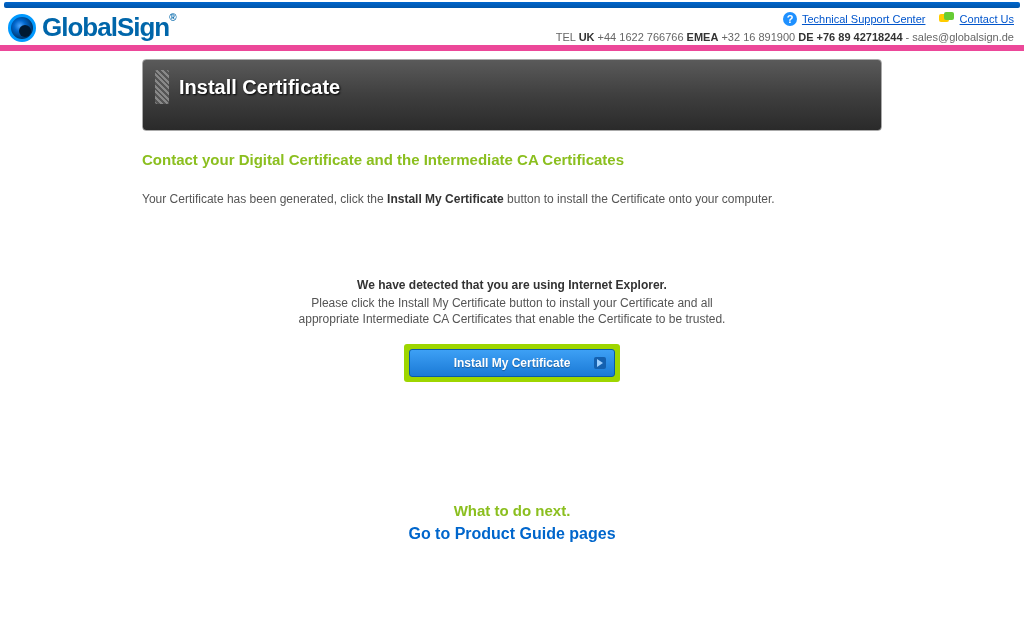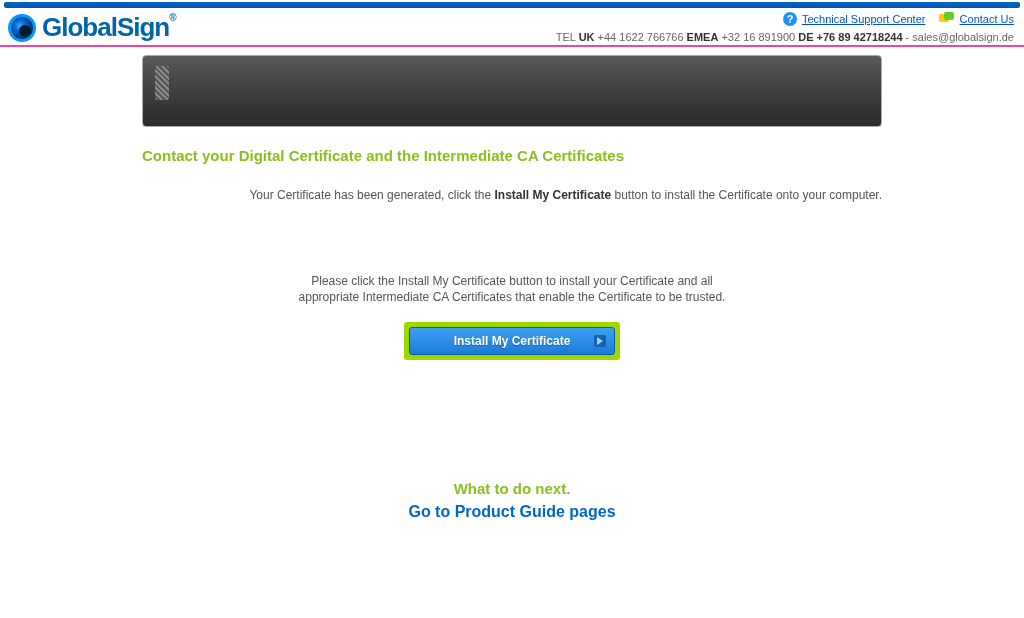--- a/index.html
+++ b/index.html
@@ -14,21 +14,21 @@
     height: 6px;
     background: linear-gradient(to bottom, #0066cc, #0055aa);
     margin: 2px 4px 0 4px;
     border-radius: 2px;
   }
   .header {
     display: flex;
     justify-content: space-between;
     align-items: flex-start;
     padding: 4px 10px 2px 8px;
-    border-bottom: 2px solid #ec4899;
+    border-bottom: 6px solid #ec4899;
   }
   .logo-area { display: flex; align-items: center; }
   .logo-eye {
     width: 28px; height: 28px;
     border-radius: 50%;
     background: radial-gradient(circle at 40% 40%, #4da6ff 0%, #0066cc 30%, #003366 70%);
     border: 3px solid #0099ff;
     position: relative;
     margin-right: 6px;
   }
@@ -82,21 +82,21 @@
     text-shadow: 1px 1px 2px #000;
   }
 
   .content { padding: 20px 0 40px 0; }
   .section-title {
     color: #8bbf1f;
     font-size: 15px;
     font-weight: bold;
     margin-bottom: 22px;
   }
-  .para { color: #555; font-size: 12px; line-height: 1.5; margin-bottom: 32px; text-align: right; }
+  .para { color: #555; font-size: 12px; line-height: 1.5; margin-bottom: 32px; }
   .para strong { color: #333; }
   .center-block { text-align: center; margin: 70px 0 30px 0; }
   .center-block .bold-line { font-weight: bold; color: #333; margin-bottom: 4px; }
   .center-block .sub-line { color: #555; margin-bottom: 2px; }
 
   .install-btn-outer {
     display: inline-block;
     background: #9ed600;
     padding: 5px;
     border-radius: 3px;
@@ -178,29 +178,31 @@
       <strong>+76 89 42718244</strong>
       <span> - </span><span>sales@globalsign.de</span>
     </div>
   </div>
 </div>
 
 <div class="page-wrap">
 
   <div class="title-bar">
     <div class="title-stripes"></div>
+    <h1>Install Certificate</h1>
   </div>
 
   <div class="content">
     <div class="section-title">Contact your Digital Certificate and the Intermediate CA Certificates</div>
     <p class="para">
       <span>Your Certificate has been generated, click the </span><strong>Install My Certificate</strong><span> button to install the Certificate onto your computer.</span>
     </p>
 
     <div class="center-block">
+      <div class="bold-line">We have detected that you are using Internet Explorer.</div>
       <div class="sub-line">Please click the Install My Certificate button to install your Certificate and all</div>
       <div class="sub-line">appropriate Intermediate CA Certificates that enable the Certificate to be trusted.</div>
 
       <div class="install-btn-outer">
         <div class="install-btn">
           <span>Install My Certificate</span>
           <span class="arrow">
             <svg width="6" height="8" viewBox="0 0 6 8">
                 <polygon points="0,0 6,4 0,8" fill="#9ed0ff"></polygon>
               </svg>

